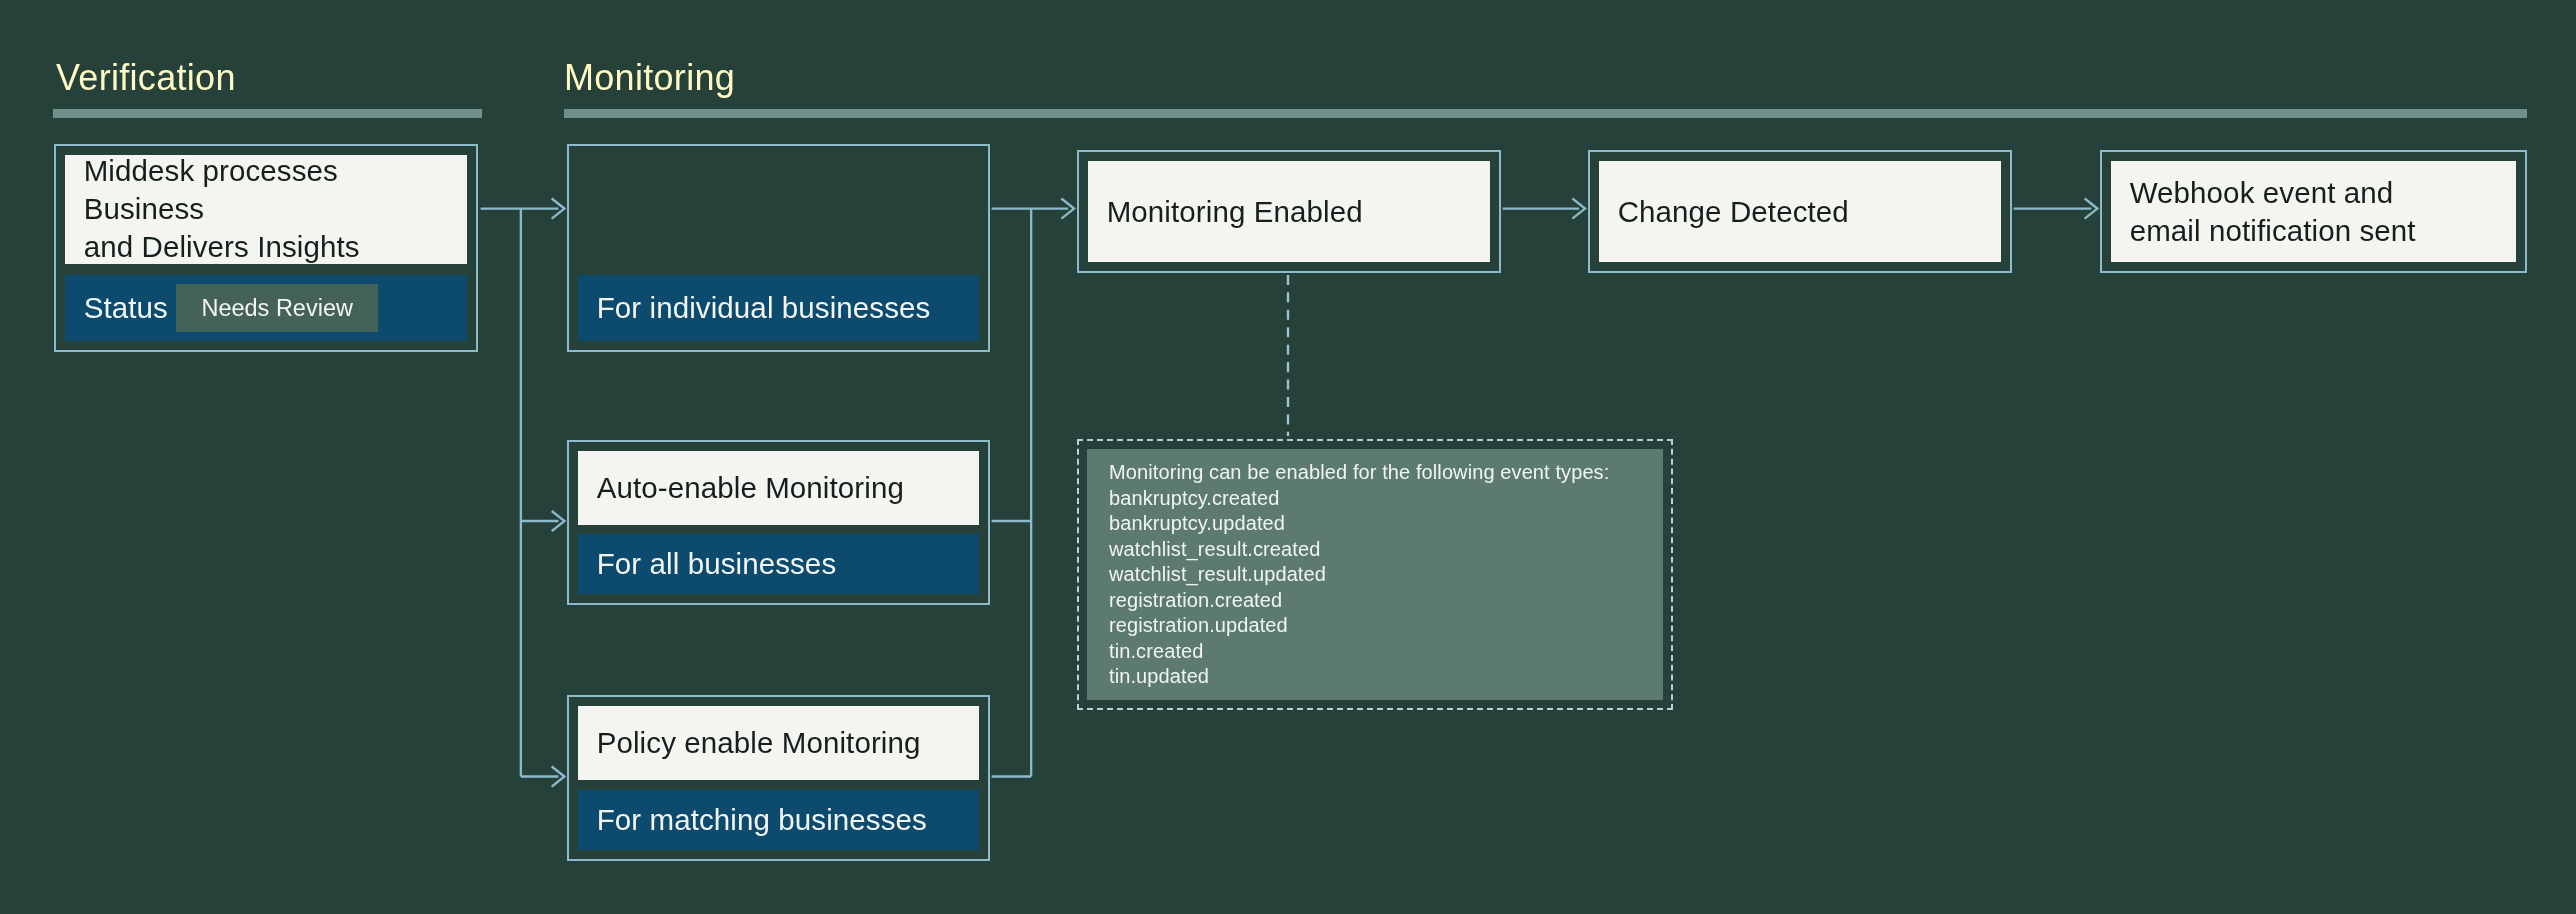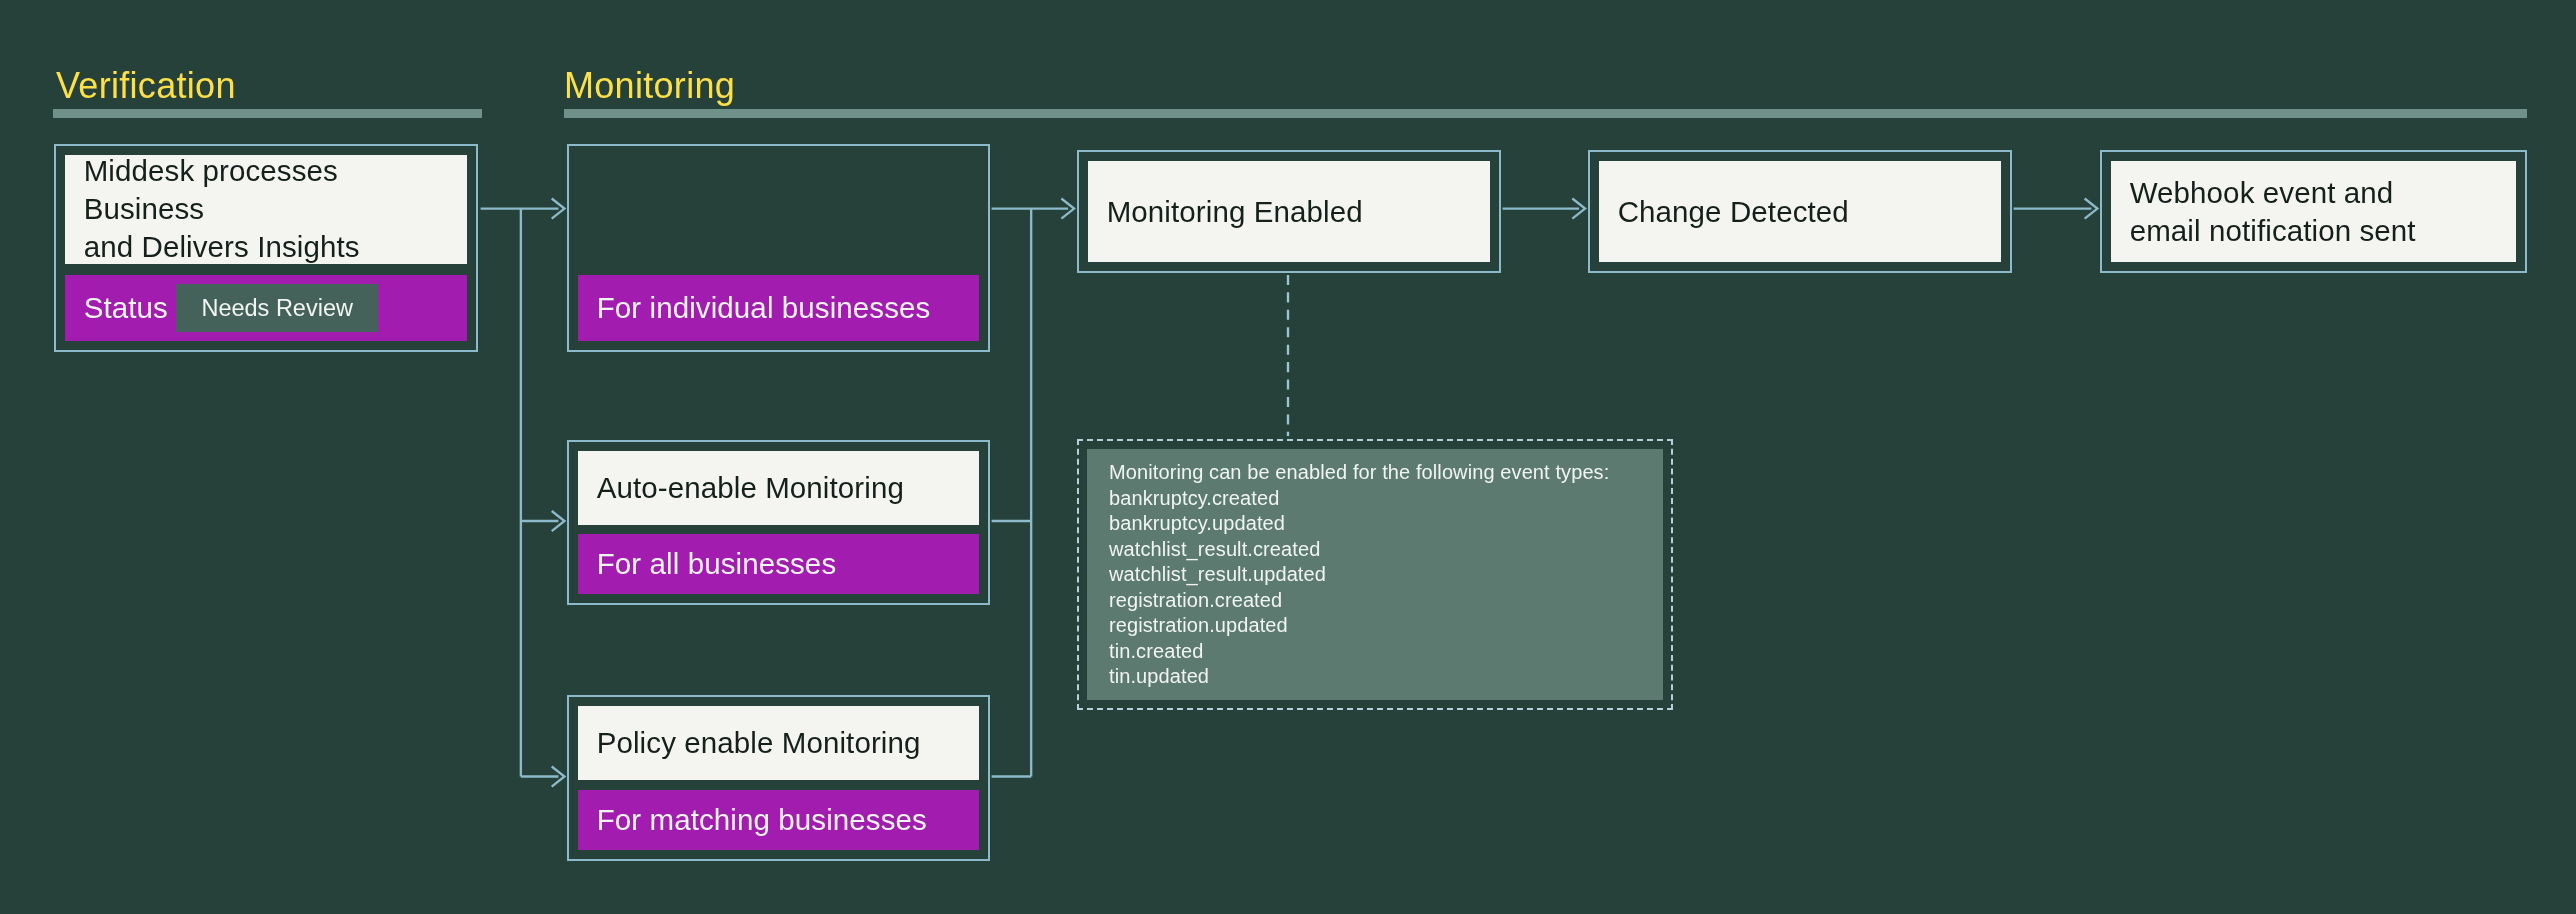--- a/index.html
+++ b/index.html
@@ -3,23 +3,23 @@
 <meta charset="utf-8">
 <style>
   html,body{margin:0;padding:0;background:#264139;}
   .canvas{
     position:relative;width:2576px;height:914px;overflow:hidden;
     background:#264139;
     font-family:"Liberation Sans", sans-serif;
     -webkit-font-smoothing:antialiased;
   }
   .section-title{
-    position:absolute;top:66px;
+    position:absolute;top:58px;
     font-size:36px;line-height:40px;font-weight:500;
-    color:#fde047;letter-spacing:0.3px;
+    color:#fef9c3;letter-spacing:0.3px;
   }
   .section-underline{
     position:absolute;top:109px;height:8.7px;
     background:#70908A;
   }
   .node{
     position:absolute;
     border:2px solid #8CBACA;
     box-sizing:border-box;
     background:transparent;
@@ -29,21 +29,21 @@
     background:#F4F5F1;
     display:flex;align-items:center;
     box-sizing:border-box;padding-left:19px;padding-right:5.4px;
   }
   .node-title{
     font-size:29.5px;line-height:38px;font-weight:500;
     color:#15201C;white-space:pre-line;letter-spacing:0.1px;
   }
   .subbar{
     position:absolute;left:8.7px;right:8.7px;bottom:8.7px;
-    background:#a21caf;
+    background:#0c4a6e;
     display:flex;align-items:center;
     box-sizing:border-box;padding-left:19px;
   }
   .subbar-text{
     font-size:29.5px;font-weight:400;color:#F2F5F2;letter-spacing:0.1px;
   }
   .status-badge{
     margin-left:8px;height:48px;background:#45625A;
     display:flex;align-items:center;justify-content:center;
     padding:0 25.5px;

